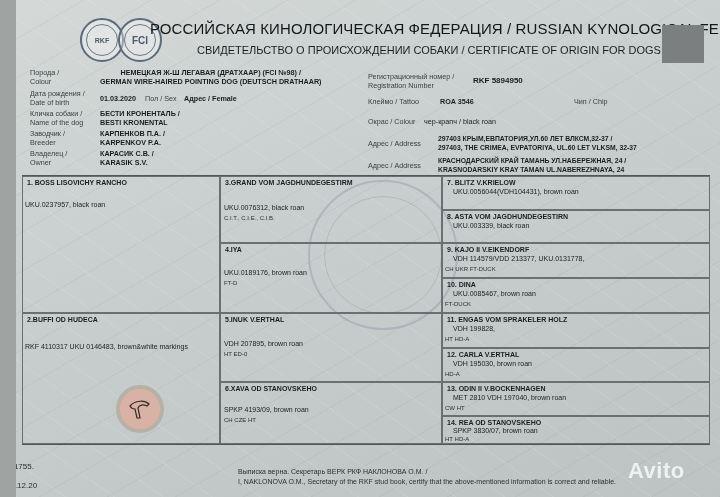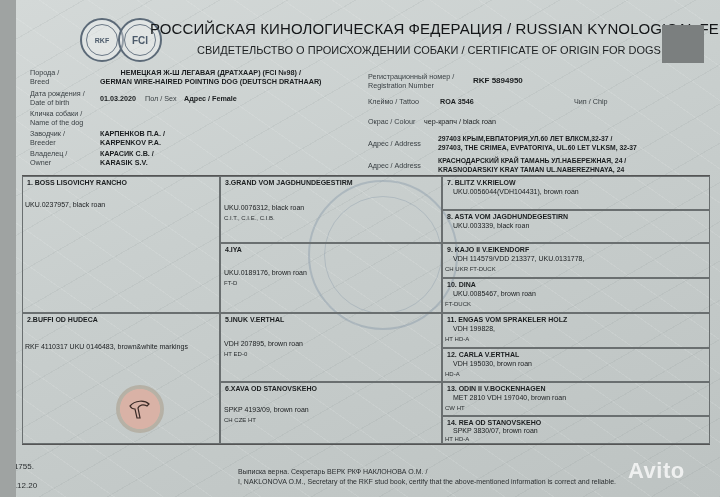--- a/index.html
+++ b/index.html
@@ -76,38 +76,42 @@
   <div class="logo" style="left:102px;top:18px;">
     <div class="logo-inner">FCI</div>
   </div>
 
   <div class="abs title1">РОССИЙСКАЯ КИНОЛОГИЧЕСКАЯ ФЕДЕРАЦИЯ / RUSSIAN KYNOLOGICAL FEDERATION</div>
   <div class="abs title2">СВИДЕТЕЛЬСТВО О ПРОИСХОЖДЕНИИ СОБАКИ / CERTIFICATE OF ORIGIN FOR DOGS</div>
   <div class="abs redact"></div>
 
   <div class="abs lbl" style="left:14px;top:68px;">
     <div>Порода /</div>
-      <div>Breed</div>
+      <div>Colour</div>
   </div>
   <div class="abs val" style="left:84px;top:68px;text-align:center;">
     <div>НЕМЕЦКАЯ Ж-Ш ЛЕГАВАЯ (ДРАТХААР) (FCI №98) /</div>
       <div>GERMAN WIRE-HAIRED POINTING DOG (DEUTSCH DRATHAAR)</div>
   </div>
 
   <div class="abs lbl" style="left:14px;top:89px;">
     <div>Дата рождения /</div>
       <div>Date of birth</div>
   </div>
   <div class="abs val" style="left:84px;top:94px;">01.03.2020</div>
   <div class="abs lbl" style="left:129px;top:94px;">Пол / Sex</div>
   <div class="abs val" style="left:168px;top:94px;">Адрес / Female</div>
 
   <div class="abs lbl" style="left:14px;top:109px;">
     <div>Кличка собаки /</div>
       <div>Name of the dog</div>
+  </div>
+  <div class="abs val" style="left:84px;top:109px;">
+    <div>БЕСТИ КРОНЕНТАЛЬ /</div>
+      <div>BESTI KRONENTAL</div>
   </div>
 
   <div class="abs lbl" style="left:14px;top:129px;">
     <div>Заводчик /</div>
       <div>Breeder</div>
   </div>
   <div class="abs val" style="left:84px;top:129px;">
     <div>КАРПЕНКОВ П.А. /</div>
       <div>KARPENKOV P.A.</div>
   </div>

